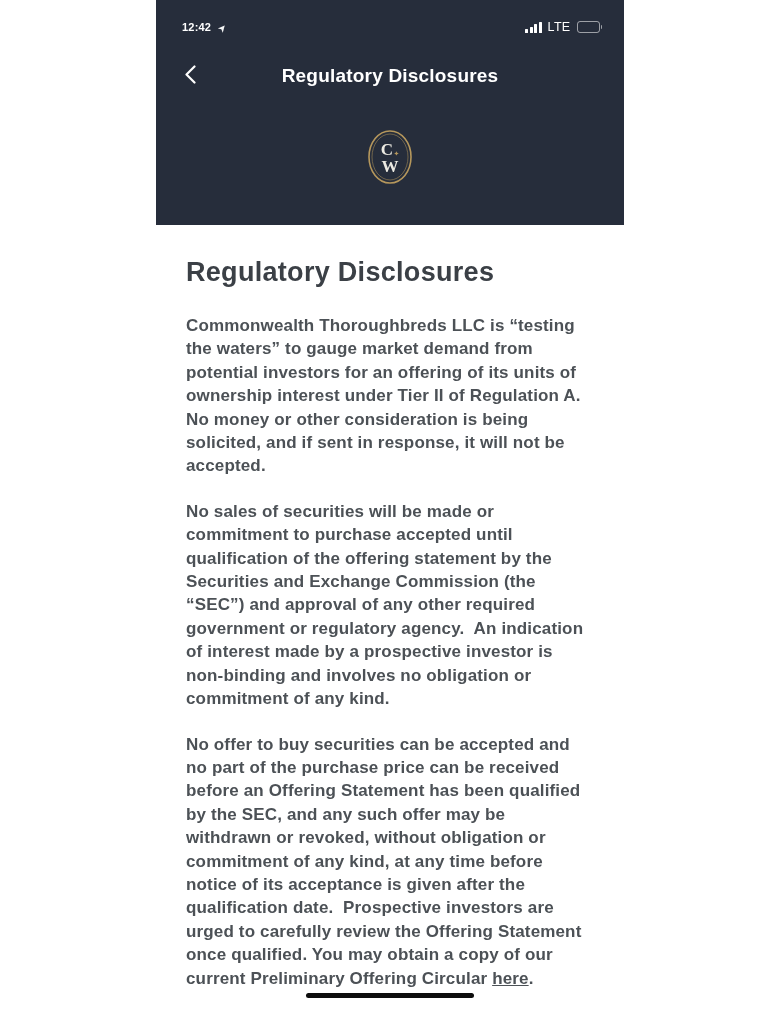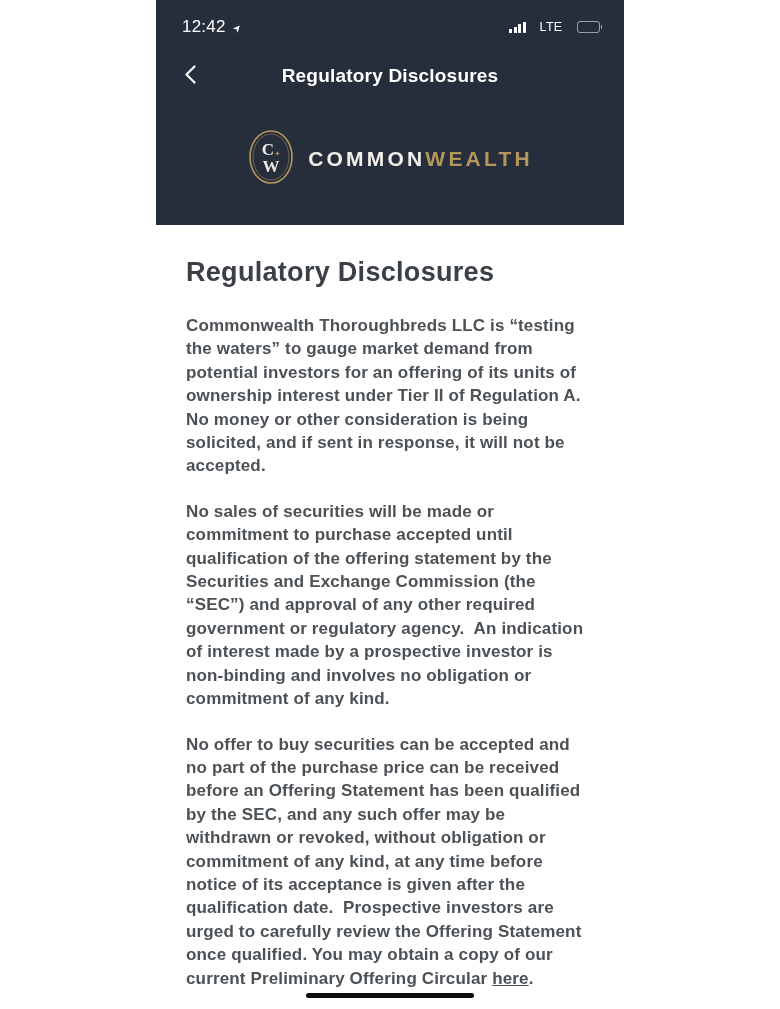--- a/index.html
+++ b/index.html
@@ -29,31 +29,31 @@
   }
   .status-bar {
     display: flex;
     align-items: center;
     justify-content: space-between;
     padding: 16px 22px 0 26px;
     height: 38px;
   }
   .status-left { display: flex; align-items: center; gap: 6px; }
   .status-time {
-    font-size: 17px;
-    font-weight: 400;
+    font-size: 11px;
+    font-weight: 700;
     letter-spacing: 0.2px;
   }
   .loc-arrow {
     display: inline-block;
     font-size: 10px;
     transform: rotate(-50deg) translateY(1px);
     opacity: 0.95;
   }
-  .status-right { display: flex; align-items: center; gap: 14px; }
+  .status-right { display: flex; align-items: center; gap: 6px; }
   .signal { display: flex; align-items: flex-end; gap: 1.5px; height: 11px; }
   .signal i {
     display: block; width: 3px; background: #ffffff; border-radius: 0.5px;
   }
   .signal i:nth-child(1){height:4px;} .signal i:nth-child(2){height:6px;}
   .signal i:nth-child(3){height:8.5px;} .signal i:nth-child(4){height:11px;}
   .lte { font-size: 12.5px; font-weight: 500; letter-spacing: 0.3px; }
   .battery { display: flex; align-items: center; }
   .battery-body {
     width: 23px; height: 11.5px;
@@ -188,23 +188,20 @@
     <div class="brand">
       <span>
         <svg width="48" height="58" viewBox="0 0 48 58">
           <ellipse cx="24" cy="29" rx="21" ry="26" fill="none" stroke="#b5975c" stroke-width="1.6"></ellipse>
           <ellipse cx="24" cy="29" rx="18" ry="23" fill="none" stroke="#b5975c" stroke-width="0.7" opacity="0.75"></ellipse>
           <text x="21" y="27" text-anchor="middle" font-size="17" font-weight="600" fill="#eceae2" font-family="Liberation Serif, DejaVu Serif, serif">C</text>
           <text x="30.5" y="27.5" text-anchor="middle" font-size="7" fill="#b5975c">✦</text>
           <text x="24" y="44" text-anchor="middle" font-size="17" font-weight="600" fill="#eceae2" font-family="Liberation Serif, DejaVu Serif, serif">W</text>
         </svg>
       </span>
-      <span class="brand-name">
-        <span class="primary">COMMON</span><span class="secondary">WEALTH</span>
-      </span>
     </div>
 
   </header>
 
   <main class="content">
     <h1 class="page-title">Regulatory Disclosures</h1>
 
     <p>Commonwealth Thoroughbreds LLC is “testing the waters” to gauge market demand from potential investors for an offering of its units of ownership interest under Tier II of Regulation A.  No money or other consideration is being solicited, and if sent in response, it will not be accepted.</p>
 
     <p>No sales of securities will be made or commitment to purchase accepted until qualification of the offering statement by the Securities and Exchange Commission (the “SEC”) and approval of any other required government or regulatory agency.  An indication of interest made by a prospective investor is non-binding and involves no obligation or commitment of any kind.</p>

